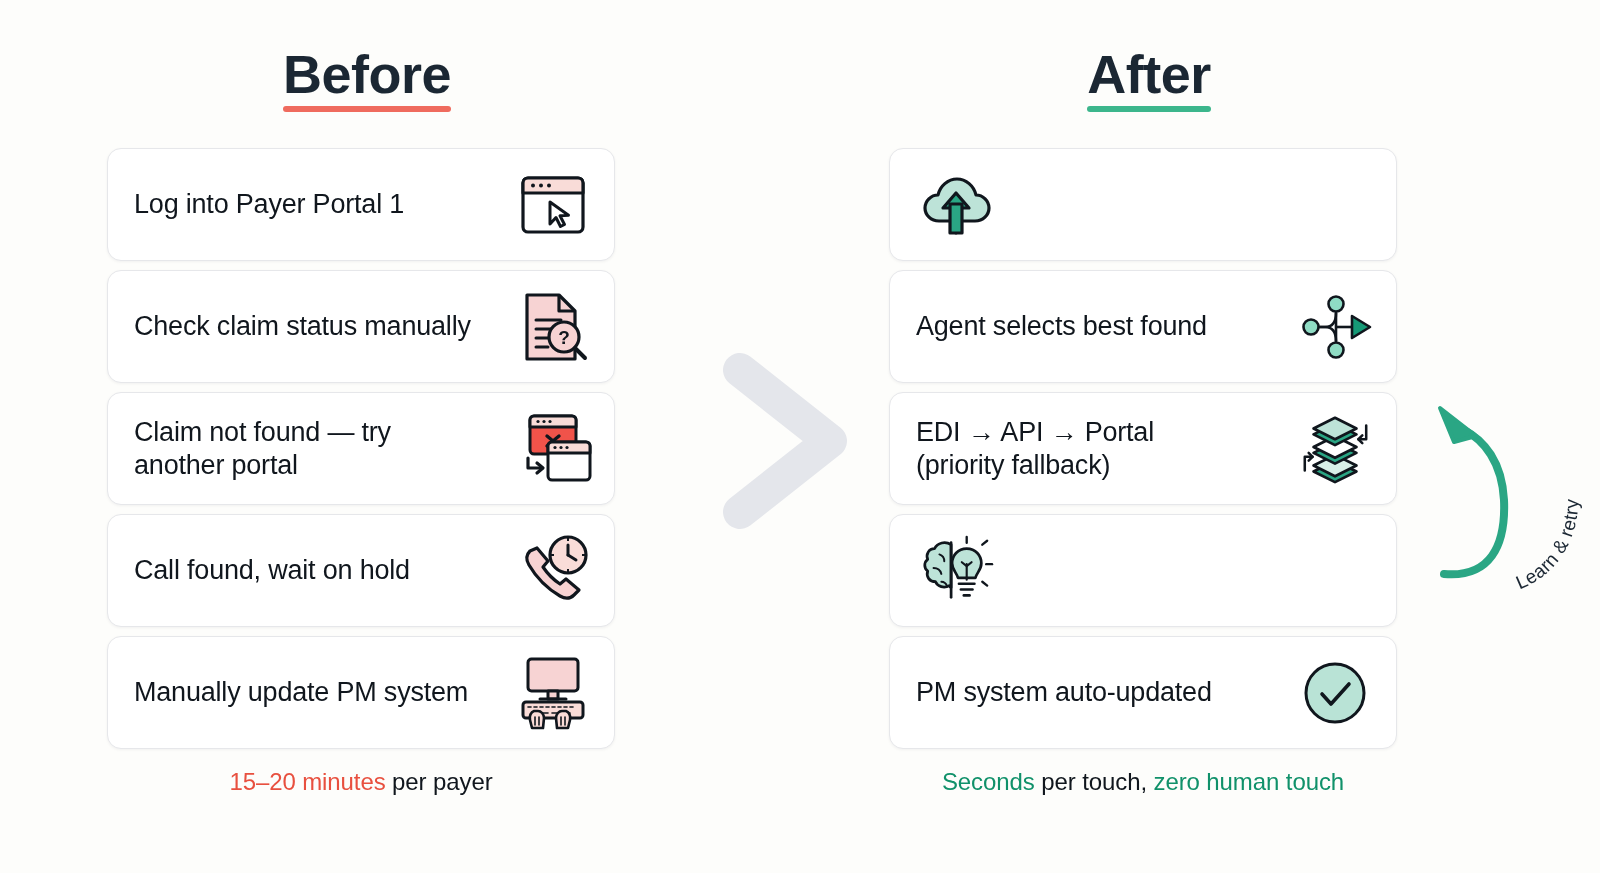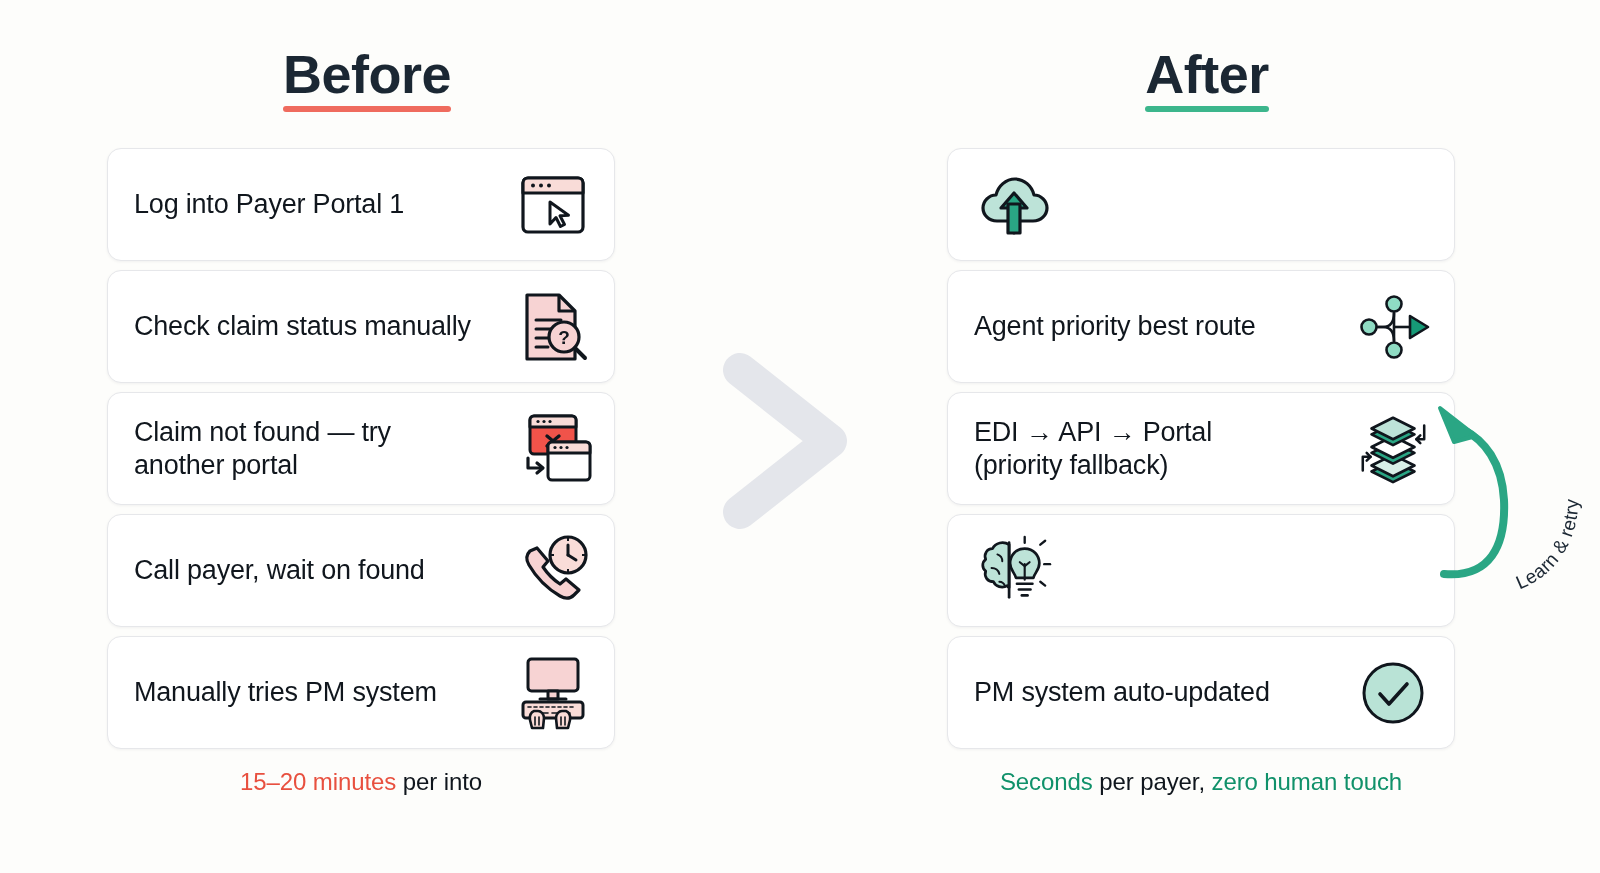--- a/index.html
+++ b/index.html
@@ -20,21 +20,21 @@
   }
 
   
   .column {
     position: absolute;
     top: 0;
     width: 520px;
     height: 873px;
   }
   .column.before { left: 107px; }
-  .column.after  { left: 947px; }
+  .column.after  { left: 889px; }
 
   
   .heading-wrap {
     position: absolute;
     top: 46px;
     left: 0;
     width: 520px;
     text-align: center;
   }
   .heading {
@@ -200,37 +200,37 @@
             <rect x="34" y="30" width="42" height="38" rx="4" fill="#ffffff" stroke="#10161d" stroke-width="3"></rect>
             <path d="M34 34a4 4 0 014-4h34a4 4 0 014 4v7H34z" fill="#f9dcd8" stroke="#10161d" stroke-width="3" stroke-linejoin="round"></path>
             <circle cx="41" cy="35.5" r="1.6" fill="#10161d"></circle>
             <circle cx="47" cy="35.5" r="1.6" fill="#10161d"></circle>
             <circle cx="53" cy="35.5" r="1.6" fill="#10161d"></circle>
           </svg>
         </div>
       </div>
 
       <div class="card">
-        <div class="card-label">Call payer, wait on found</div>
+        <div class="card-label">Call found, wait on hold</div>
         <div class="card-icon">
           <svg width="78" height="76" viewBox="0 0 78 76">
             <path d="M16 18c-4 4-4 9-1 14 7 12 19 24 31 31 5 3 10 3 14-1l5-5-13-11-6 5c-6-4-13-11-17-17l5-6-11-13z" fill="#f7d3d3" stroke="#10161d" stroke-width="3.2" stroke-linejoin="round"></path>
             <circle cx="54" cy="22" r="18" fill="#f9dcd8" stroke="#10161d" stroke-width="3.2"></circle>
             <line x1="54" y1="22" x2="54" y2="12" stroke="#10161d" stroke-width="3" stroke-linecap="round"></line>
             <line x1="54" y1="22" x2="62" y2="27" stroke="#10161d" stroke-width="3" stroke-linecap="round"></line>
             <line x1="54" y1="5" x2="54" y2="8" stroke="#10161d" stroke-width="2"></line>
             <line x1="54" y1="36" x2="54" y2="39" stroke="#10161d" stroke-width="2"></line>
             <line x1="37" y1="22" x2="40" y2="22" stroke="#10161d" stroke-width="2"></line>
             <line x1="68" y1="22" x2="71" y2="22" stroke="#10161d" stroke-width="2"></line>
           </svg>
         </div>
       </div>
 
       <div class="card">
-        <div class="card-label">Manually tries PM system</div>
+        <div class="card-label">Manually update PM system</div>
         <div class="card-icon">
           <svg width="78" height="76" viewBox="0 0 78 76">
             <rect x="14" y="4" width="50" height="32" rx="3.5" fill="#f7d3d3" stroke="#10161d" stroke-width="3"></rect>
             <path d="M34 36h10v8H34z" fill="#f7d3d3" stroke="#10161d" stroke-width="3" stroke-linejoin="round"></path>
             <line x1="26" y1="44" x2="52" y2="44" stroke="#10161d" stroke-width="3" stroke-linecap="round"></line>
             <rect x="9" y="47" width="60" height="16" rx="3" fill="#f9dcd8" stroke="#10161d" stroke-width="3"></rect>
             <g stroke="#10161d" stroke-width="1.6" stroke-linecap="round">
               <line x1="14" y1="52" x2="17" y2="52"></line>
                 <line x1="20" y1="52" x2="23" y2="52"></line>
               <line x1="26" y1="52" x2="29" y2="52"></line>
@@ -252,21 +252,21 @@
               <line x1="51" y1="62" x2="51" y2="70"></line>
                 <line x1="47" y1="62" x2="47" y2="70"></line>
             </g>
           </svg>
         </div>
       </div>
 
     </div>
 
     <div class="footer">
-      <span class="accent-coral">15–20 minutes</span><span> per into</span>
+      <span class="accent-coral">15–20 minutes</span><span> per payer</span>
     </div>
   </div>
 
   <div id="center-chevron">
     <svg width="140" height="178" viewBox="0 0 140 178">
       <path d="M22 18 L112 89 L22 160" fill="none" stroke="#e4e6eb" stroke-width="34" stroke-linecap="round" stroke-linejoin="round"></path>
     </svg>
   </div>
 
   <div class="column after">
@@ -285,21 +285,21 @@
           <svg width="76" height="68" viewBox="0 0 76 68">
             <path d="M22 50c-8 0-14-6-14-13s6-13 13-13c2-9 10-16 19-16s17 7 19 16c7 0 13 6 13 13s-6 13-14 13z" fill="#bde3d8" stroke="#10161d" stroke-width="3.2" stroke-linejoin="round"></path>
             <path d="M39 62V28" fill="none" stroke="#10161d" stroke-width="3.2" stroke-linecap="round"></path>
             <path d="M39 22l13 15H26z" fill="#2aa684" stroke="#10161d" stroke-width="3.2" stroke-linejoin="round"></path>
             <rect x="33" y="33" width="12" height="29" fill="#2aa684" stroke="#10161d" stroke-width="3.2" stroke-linejoin="round"></rect>
           </svg>
         </div>
       </div>
 
       <div class="card">
-        <div class="card-label">Agent priority best route</div>
+        <div class="card-label">Agent selects best found</div>
         <div class="card-icon">
           <svg width="76" height="72" viewBox="0 0 76 72">
             <path d="M20 36h8c8 0 11-6 11-14" fill="none" stroke="#10161d" stroke-width="2.6"></path>
             <path d="M20 36h8c8 0 11 6 11 14" fill="none" stroke="#10161d" stroke-width="2.6"></path>
             <path d="M39 36h18" fill="none" stroke="#10161d" stroke-width="2.6"></path>
             <line x1="39" y1="16" x2="39" y2="56" stroke="#10161d" stroke-width="2.6"></line>
             <circle cx="39" cy="13" r="7.5" fill="#8fdcc4" stroke="#10161d" stroke-width="2.6"></circle>
             <circle cx="39" cy="59" r="7.5" fill="#8fdcc4" stroke="#10161d" stroke-width="2.6"></circle>
             <circle cx="14" cy="36" r="7.5" fill="#8fdcc4" stroke="#10161d" stroke-width="2.6"></circle>
             <path d="M55 25l18 11-18 11z" fill="#169a77" stroke="#10161d" stroke-width="2.6" stroke-linejoin="round"></path>
@@ -366,21 +366,21 @@
           <svg width="66" height="66" viewBox="0 0 66 66">
             <circle cx="33" cy="33" r="29" fill="#b9e3d6" stroke="#10161d" stroke-width="3"></circle>
             <path d="M20 34l9 10 18-20" fill="none" stroke="#10161d" stroke-width="3.6" stroke-linecap="round" stroke-linejoin="round"></path>
           </svg>
         </div>
       </div>
 
     </div>
 
     <div class="footer">
-      <span class="accent-green">Seconds</span><span> per payer, </span><span class="accent-green">zero human touch</span>
+      <span class="accent-green">Seconds</span><span> per touch, </span><span class="accent-green">zero human touch</span>
     </div>
   </div>
 
   <div id="retry-loop">
     <svg width="166" height="215" viewBox="0 0 166 215">
       <defs>
         <path id="retryTextPath" d="M76 196 A 86 92 0 0 0 76 16" fill="none"></path>
       </defs>
 
       <path d="M10 178 C 56 182, 72 150, 70 104 C 68 66, 50 44, 30 34" fill="none" stroke="#2aa684" stroke-width="8" stroke-linecap="round"></path>

